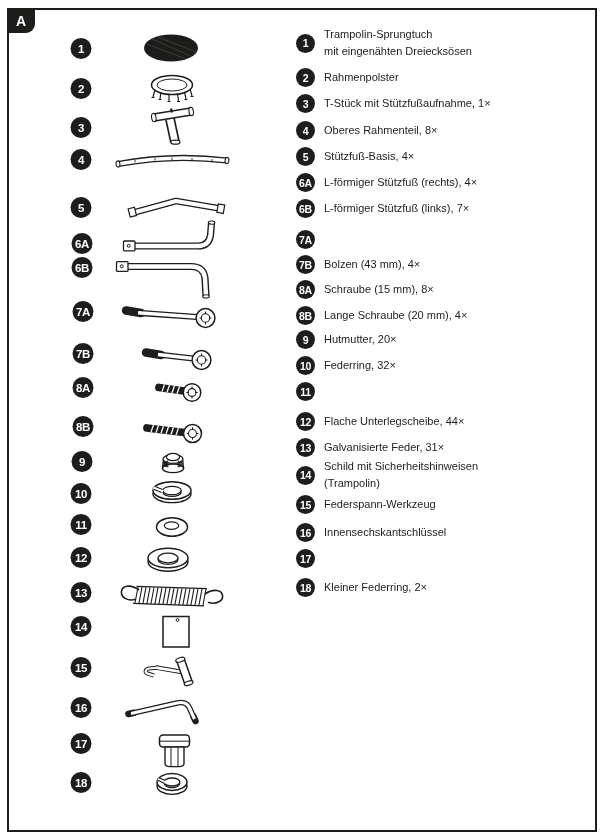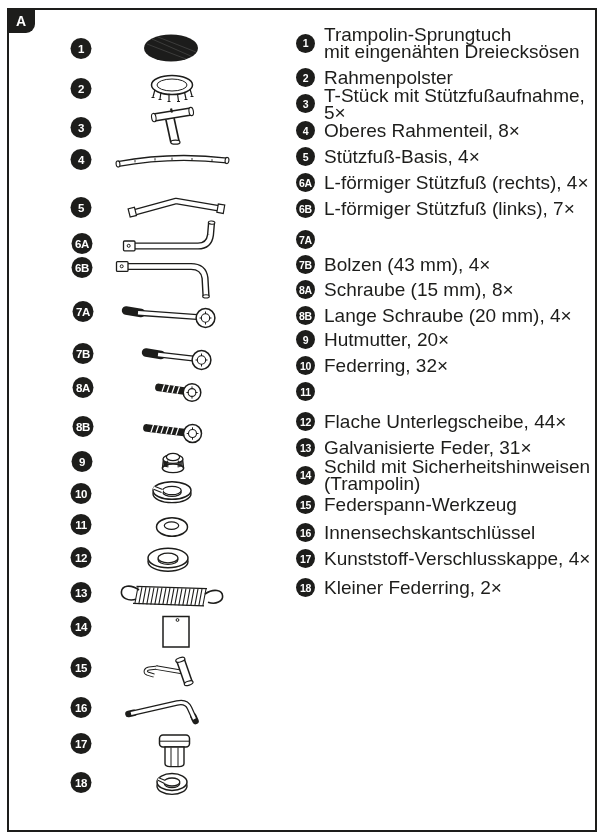--- a/index.html
+++ b/index.html
@@ -50,21 +50,21 @@
   .rbadge{
     flex:0 0 auto;
     height:19px;min-width:19px;padding:0 2px;
     background:var(--ink);color:#fff;
     border-radius:10px;
     display:flex;align-items:center;justify-content:center;
     font-size:10.5px;font-weight:bold;letter-spacing:-0.3px;
   }
   .rlabel{
     margin-left:9px;
-    font-size:19px;line-height:17px;
+    font-size:11px;line-height:17px;
     white-space:pre-line;
     color:var(--ink);
   }
 </style>
 </head>
 <body>
 
 <div class="stage">
 
   <div class="page-frame"></div>
@@ -267,21 +267,21 @@
       <span class="rbadge">1</span>
       <span class="rlabel">Trampolin-Sprungtuch
 mit eingenähten Dreiecksösen</span>
     </div>
   <div class="row" style="top:68px">
       <span class="rbadge">2</span>
       <span class="rlabel">Rahmenpolster</span>
     </div>
   <div class="row" style="top:94px">
       <span class="rbadge">3</span>
-      <span class="rlabel">T-Stück mit Stützfußaufnahme, 5×</span>
+      <span class="rlabel">T-Stück mit Stützfußaufnahme, 1×</span>
     </div>
   <div class="row" style="top:121px">
       <span class="rbadge">4</span>
       <span class="rlabel">Oberes Rahmenteil, 8×</span>
     </div>
   <div class="row" style="top:147px">
       <span class="rbadge">5</span>
       <span class="rlabel">Stützfuß-Basis, 4×</span>
     </div>
   <div class="row" style="top:173px">
@@ -334,20 +334,19 @@
   <div class="row" style="top:495px">
       <span class="rbadge">15</span>
       <span class="rlabel">Federspann-Werkzeug</span>
     </div>
   <div class="row" style="top:523px">
       <span class="rbadge">16</span>
       <span class="rlabel">Innensechskantschlüssel</span>
     </div>
   <div class="row" style="top:549px">
       <span class="rbadge">17</span>
-      <span class="rlabel">Kunststoff-Verschlusskappe, 4×</span>
     </div>
   <div class="row" style="top:578px">
       <span class="rbadge">18</span>
       <span class="rlabel">Kleiner Federring, 2×</span>
     </div>
 
 </div>
 
 </body></html>

